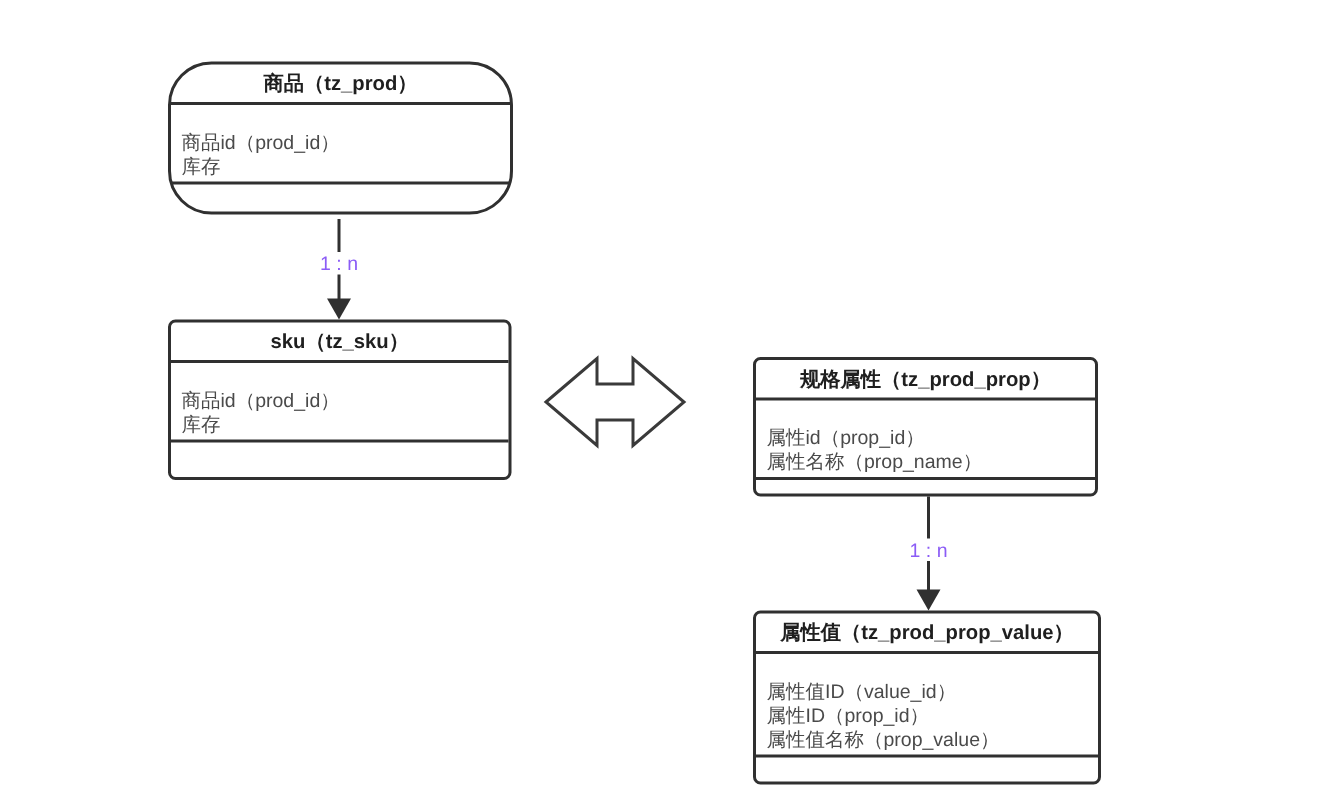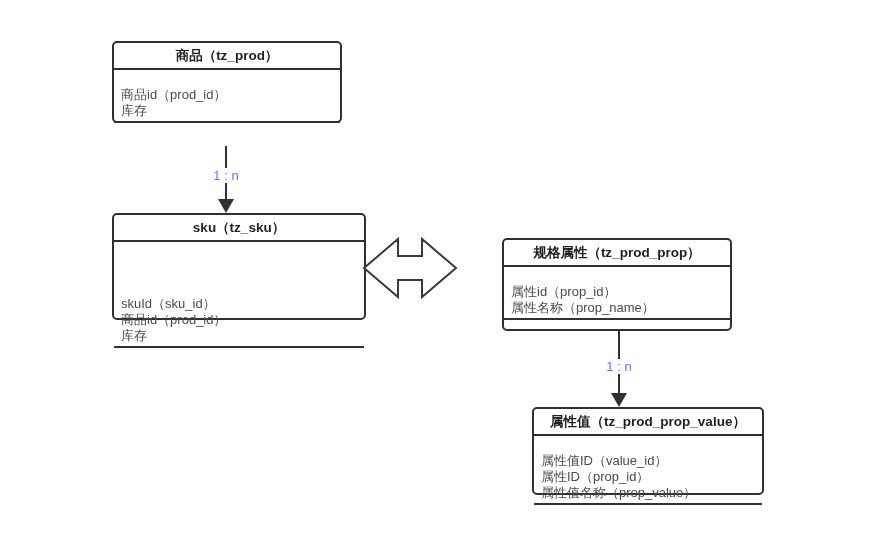--- a/index.html
+++ b/index.html
@@ -41,39 +41,38 @@
     background:#ffffff; padding:0 3px;
     font-size:13px; color:#8b5cf6; white-space:nowrap;
   }
   .dblarrow { position:absolute; left:362px; top:236px; }
 </style>
 </head>
 <body>
 
 <div class="stage">
 
-  <div class="etable" style="left:112px; top:41px; width:230px; height:82px;">
+  <div class="etable" style="left:112px; top:41px; width:230px; height:102px;border-radius:29px;">
     <div class="t-title">商品（tz_prod）</div>
     <div class="t-body">
       <div class="t-row">商品id（prod_id）</div>
       <div class="t-row">库存</div>
     </div>
     <div class="t-foot"></div>
   </div>
 
   <div class="vconn" style="left:210px; top:146px; width:32px; height:67px;">
     <div class="vline"></div>
     <div class="vhead"></div>
     <div class="vlabel" style="top:22px;">1 : n</div>
   </div>
 
-  <div class="etable" style="left:112px; top:213px; width:254px; height:107px;gap:37px;">
+  <div class="etable" style="left:112px; top:213px; width:229px; height:107px;">
     <div class="t-title">sku（tz_sku）</div>
     <div class="t-body">
-      <div class="t-row">skuId（sku_id）</div>
       <div class="t-row">商品id（prod_id）</div>
       <div class="t-row">库存</div>
     </div>
     <div class="t-foot"></div>
   </div>
 
   <svg class="dblarrow" width="96" height="64" viewBox="0 0 96 64">
     <polygon points="2,32 36,3 36,20 60,20 60,3 94,32 60,61 60,44 36,44 36,61" fill="#ffffff" stroke="#3a3a3a" stroke-width="2" stroke-linejoin="miter"></polygon>
   </svg>
 
@@ -85,21 +84,21 @@
     </div>
     <div class="t-foot"></div>
   </div>
 
   <div class="vconn" style="left:603px; top:331px; width:32px; height:76px;">
     <div class="vline"></div>
     <div class="vhead"></div>
     <div class="vlabel" style="top:28px;">1 : n</div>
   </div>
 
-  <div class="etable" style="left:532px; top:407px; width:232px; height:88px;">
+  <div class="etable" style="left:502px; top:407px; width:232px; height:116px;">
     <div class="t-title">属性值（tz_prod_prop_value）</div>
     <div class="t-body">
       <div class="t-row">属性值ID（value_id）</div>
       <div class="t-row">属性ID（prop_id）</div>
       <div class="t-row">属性值名称（prop_value）</div>
     </div>
     <div class="t-foot"></div>
   </div>
 
 </div>

